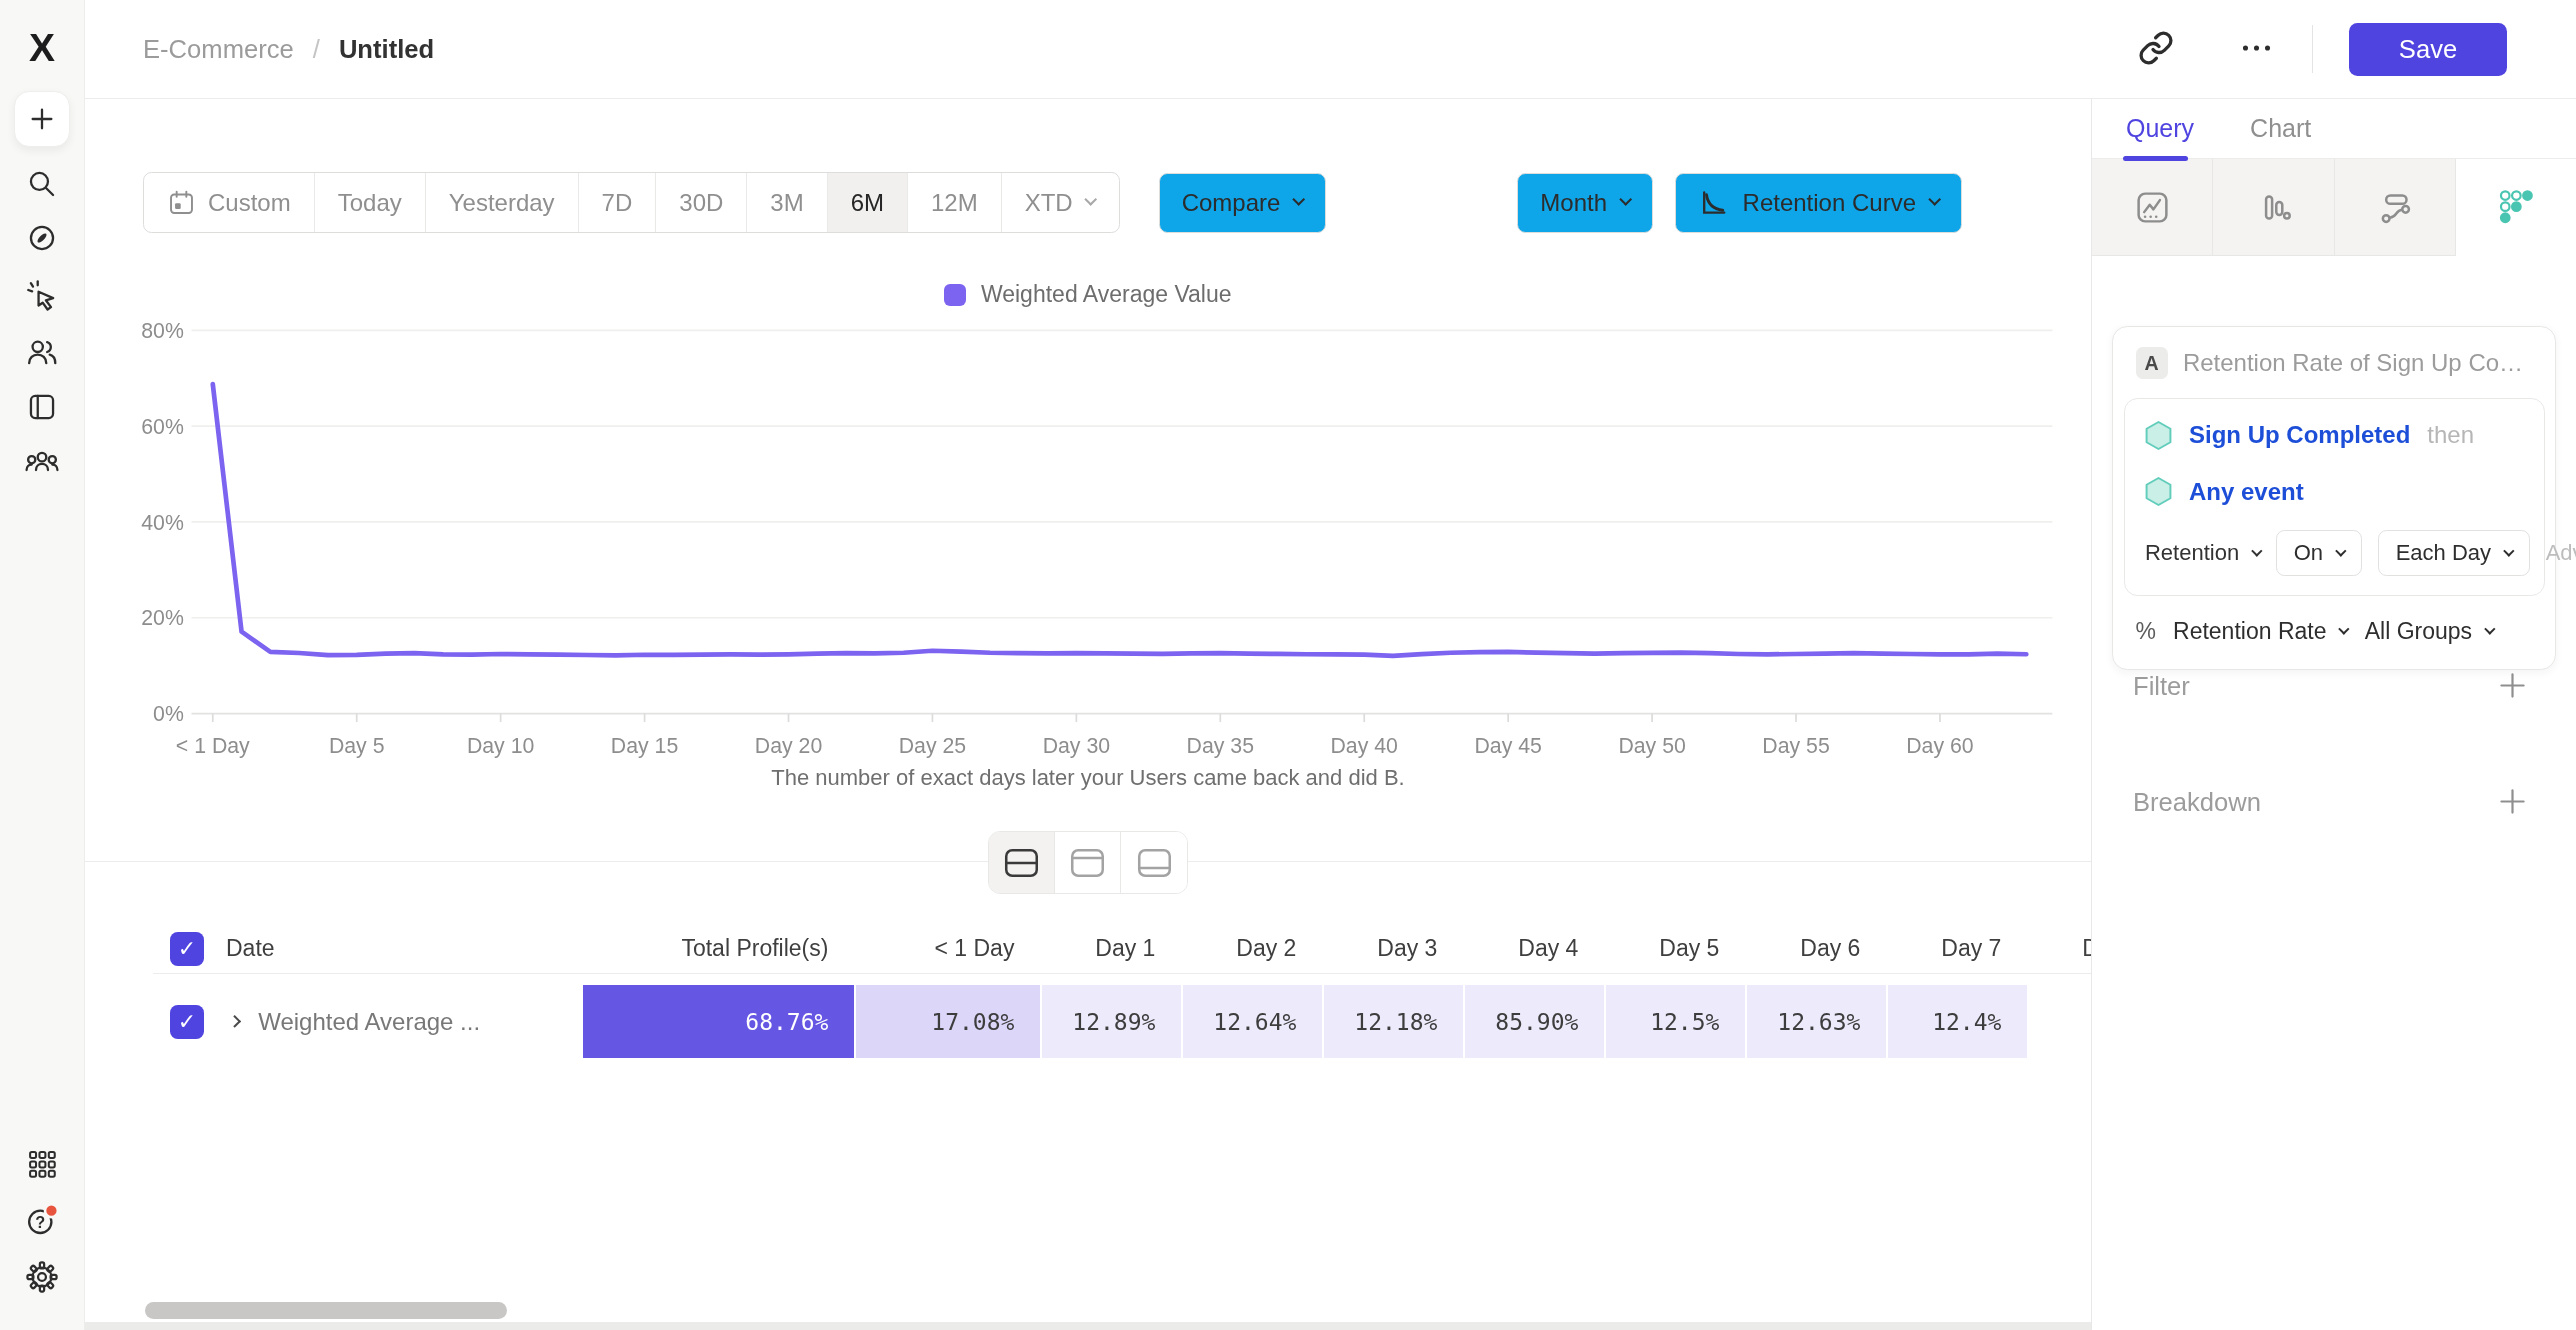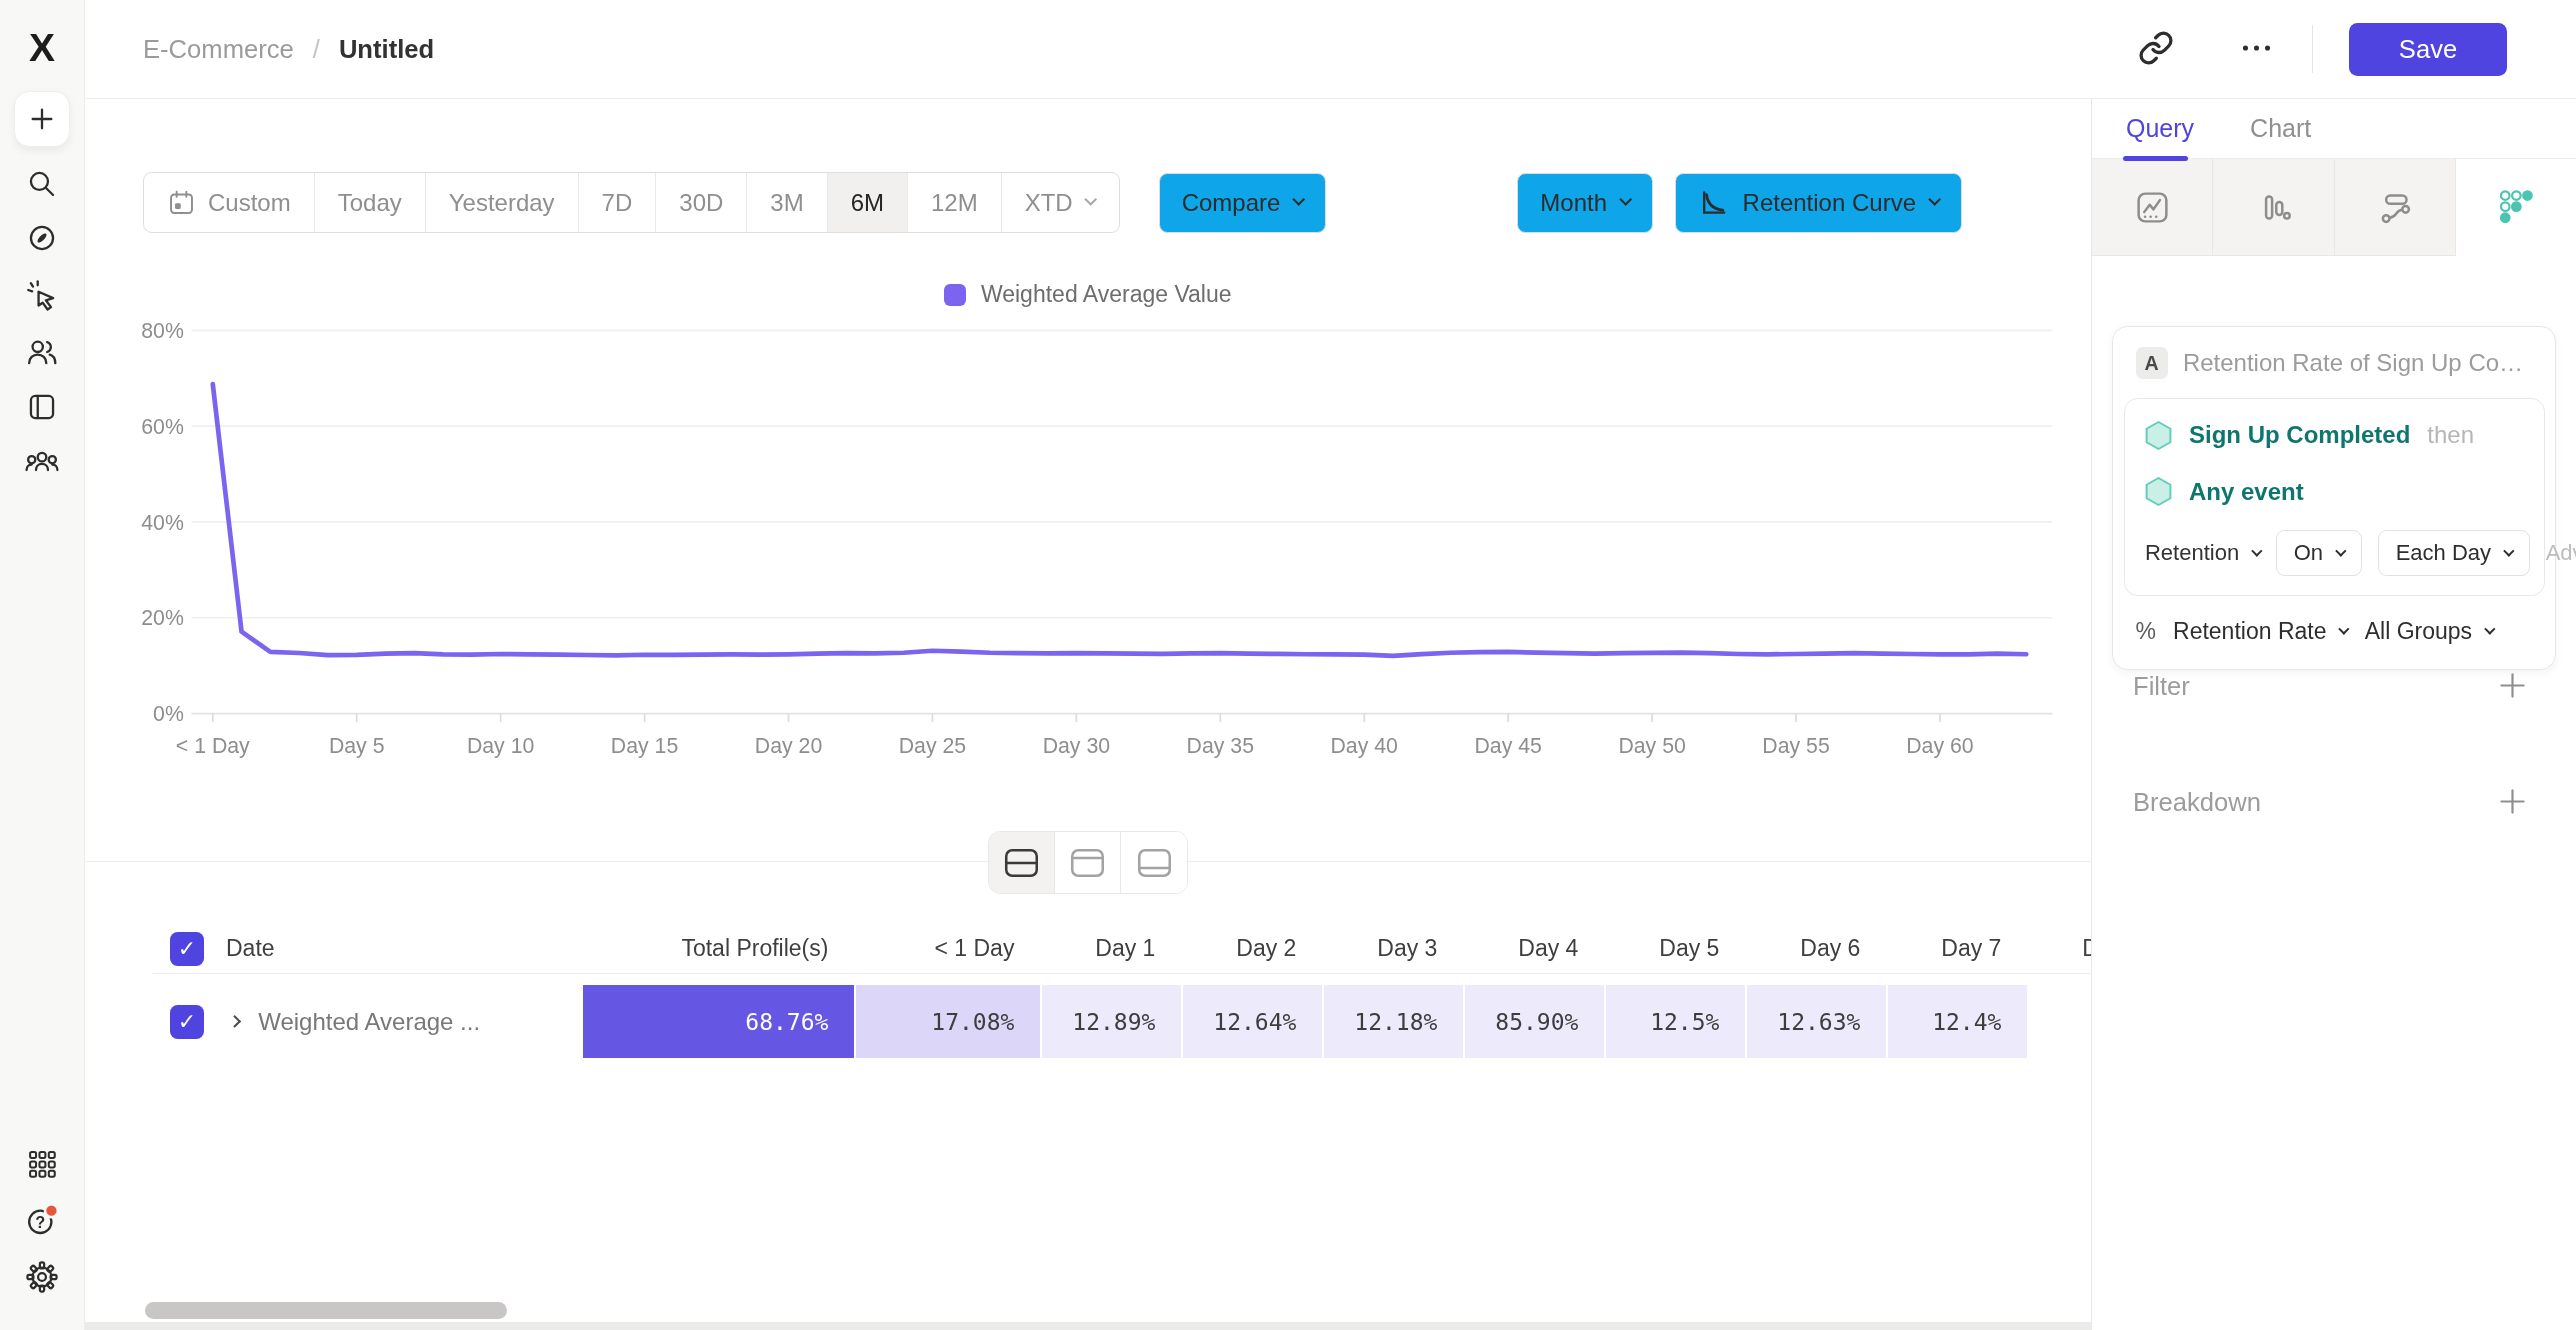--- a/index.html
+++ b/index.html
@@ -110,21 +110,21 @@
 
   .qcard { position:absolute; left:20.4px; top:227px; width:444px; background:#fff;
     border:0.9px solid #e7e7e6; border-radius:15.3px; box-shadow:0 2.6px 8.5px rgba(40,40,40,.05);
     padding:15.3px 10.2px 8.5px; }
   .qtitle { display:flex; align-items:center; gap:15.3px; padding:5.1px 12px 19px; }
   .badge { width:32px; height:32px; border-radius:6.8px; background:#ececea; color:#4a4a4a;
     font-size:19.6px; font-weight:700; display:flex; align-items:center; justify-content:center; flex:0 0 auto; }
   .qtitle-text { font-size:24px; color:#9c9c9c; white-space:nowrap; overflow:hidden; text-overflow:ellipsis; }
   .ecard { border:0.9px solid #e8e8e7; border-radius:13.6px; padding:6.8px 0 12px; }
   .erow { display:flex; align-items:center; gap:17px; padding:13.6px 20.4px 12px; }
-  .ename { font-size:24px; color:#0f766e; font-weight:600; white-space:nowrap; }
+  .ename { font-size:24px; color:#1d4ed8; font-weight:600; white-space:nowrap; }
   .ethen { font-size:24px; color:#b6b6b6; }
   .ctrl-row { display:flex; align-items:center; gap:15.3px; padding:10.2px 15.3px 6.8px 20.4px; }
   .ctrl-label { font-size:22px; color:#333; display:flex; align-items:center; }
   .cbtn { display:flex; align-items:center; border:0.9px solid #e1e1e0; border-radius:8.5px;
     padding:9.4px 17px; font-size:22px; color:#2e2e2e; background:#fff; white-space:nowrap; }
   .adv { font-size:22px; color:#bdbdbd; display:flex; align-items:center; margin-left:auto; padding-right:6.8px; }
   .metric-row { display:flex; align-items:center; gap:17px; padding:22px 12px 15.3px; font-size:23px; color:#2e2e2e; }
   .metric-sym { color:#5c5c5c; }
   .metric-label, .groups-label { display:flex; align-items:center; font-weight:500; }
 
@@ -346,20 +346,21 @@
       <line x1="1630.9999999999998" y1="475" x2="1630.9999999999998" y2="485" stroke="#dcdcdb" stroke-width="2"></line>
       <text x="1630.9999999999998" y="521" text-anchor="middle" font-size="25" fill="#8d8d8d" font-family="Liberation Sans, sans-serif">Day 45</text>
       <line x1="1799.9999999999998" y1="475" x2="1799.9999999999998" y2="485" stroke="#dcdcdb" stroke-width="2"></line>
       <text x="1799.9999999999998" y="521" text-anchor="middle" font-size="25" fill="#8d8d8d" font-family="Liberation Sans, sans-serif">Day 50</text>
       <line x1="1968.9999999999998" y1="475" x2="1968.9999999999998" y2="485" stroke="#dcdcdb" stroke-width="2"></line>
       <text x="1968.9999999999998" y="521" text-anchor="middle" font-size="25" fill="#8d8d8d" font-family="Liberation Sans, sans-serif">Day 55</text>
       <line x1="2138" y1="475" x2="2138" y2="485" stroke="#dcdcdb" stroke-width="2"></line>
       <text x="2138" y="521" text-anchor="middle" font-size="25" fill="#8d8d8d" font-family="Liberation Sans, sans-serif">Day 60</text>
       <polyline points="110.0,88.2 143.8,378.9 177.6,402.5 211.4,403.9 245.2,406.5 279.0,406.2 312.8,404.7 346.6,404.0 380.4,405.6 414.2,405.9 448.0,405.1 481.8,405.5 515.6,405.8 549.4,406.3 583.2,406.7 617.0,406.0 650.8,406.1 684.6,405.8 718.4,405.6 752.2,405.9 786.0,405.5 819.8,404.7 853.6,404.0 887.4,404.4 921.2,403.6 955.0,401.3 988.8,402.2 1022.6,403.6 1056.4,404.1 1090.2,404.4 1124.0,404.0 1157.8,404.4 1191.6,404.7 1225.4,404.9 1259.2,404.4 1293.0,404.1 1326.8,404.7 1360.6,405.0 1394.4,405.4 1428.2,405.6 1462.0,405.9 1495.8,407.2 1529.6,405.3 1563.4,403.6 1597.2,402.9 1631.0,402.7 1664.8,403.4 1698.6,404.1 1732.4,404.6 1766.2,404.1 1800.0,403.7 1833.8,403.4 1867.6,404.1 1901.4,405.1 1935.2,405.5 1969.0,405.1 2002.8,404.6 2036.6,404.1 2070.4,404.7 2104.2,405.1 2138.0,405.5 2171.8,405.6 2205.6,404.7 2239.4,405.4" fill="none" stroke="#7c63f0" stroke-width="5.5" stroke-linejoin="round" stroke-linecap="round"></polyline>
     </svg>
+  <div class="chart-caption">The number of exact days later your Users came back and did B.</div>
 
   <div class="split-line"></div>
   <div class="toggles">
     <div class="tg active">
       <svg width="39" height="36" viewBox="0 0 46 42" style="stroke:#3a3a3a;stroke-width:3;">
           <rect x="5" y="6" width="36" height="30" rx="7"></rect>
           <line x1="5" y1="21" x2="41" y2="21"></line>
         </svg>
     </div>
     <div class="tg">

